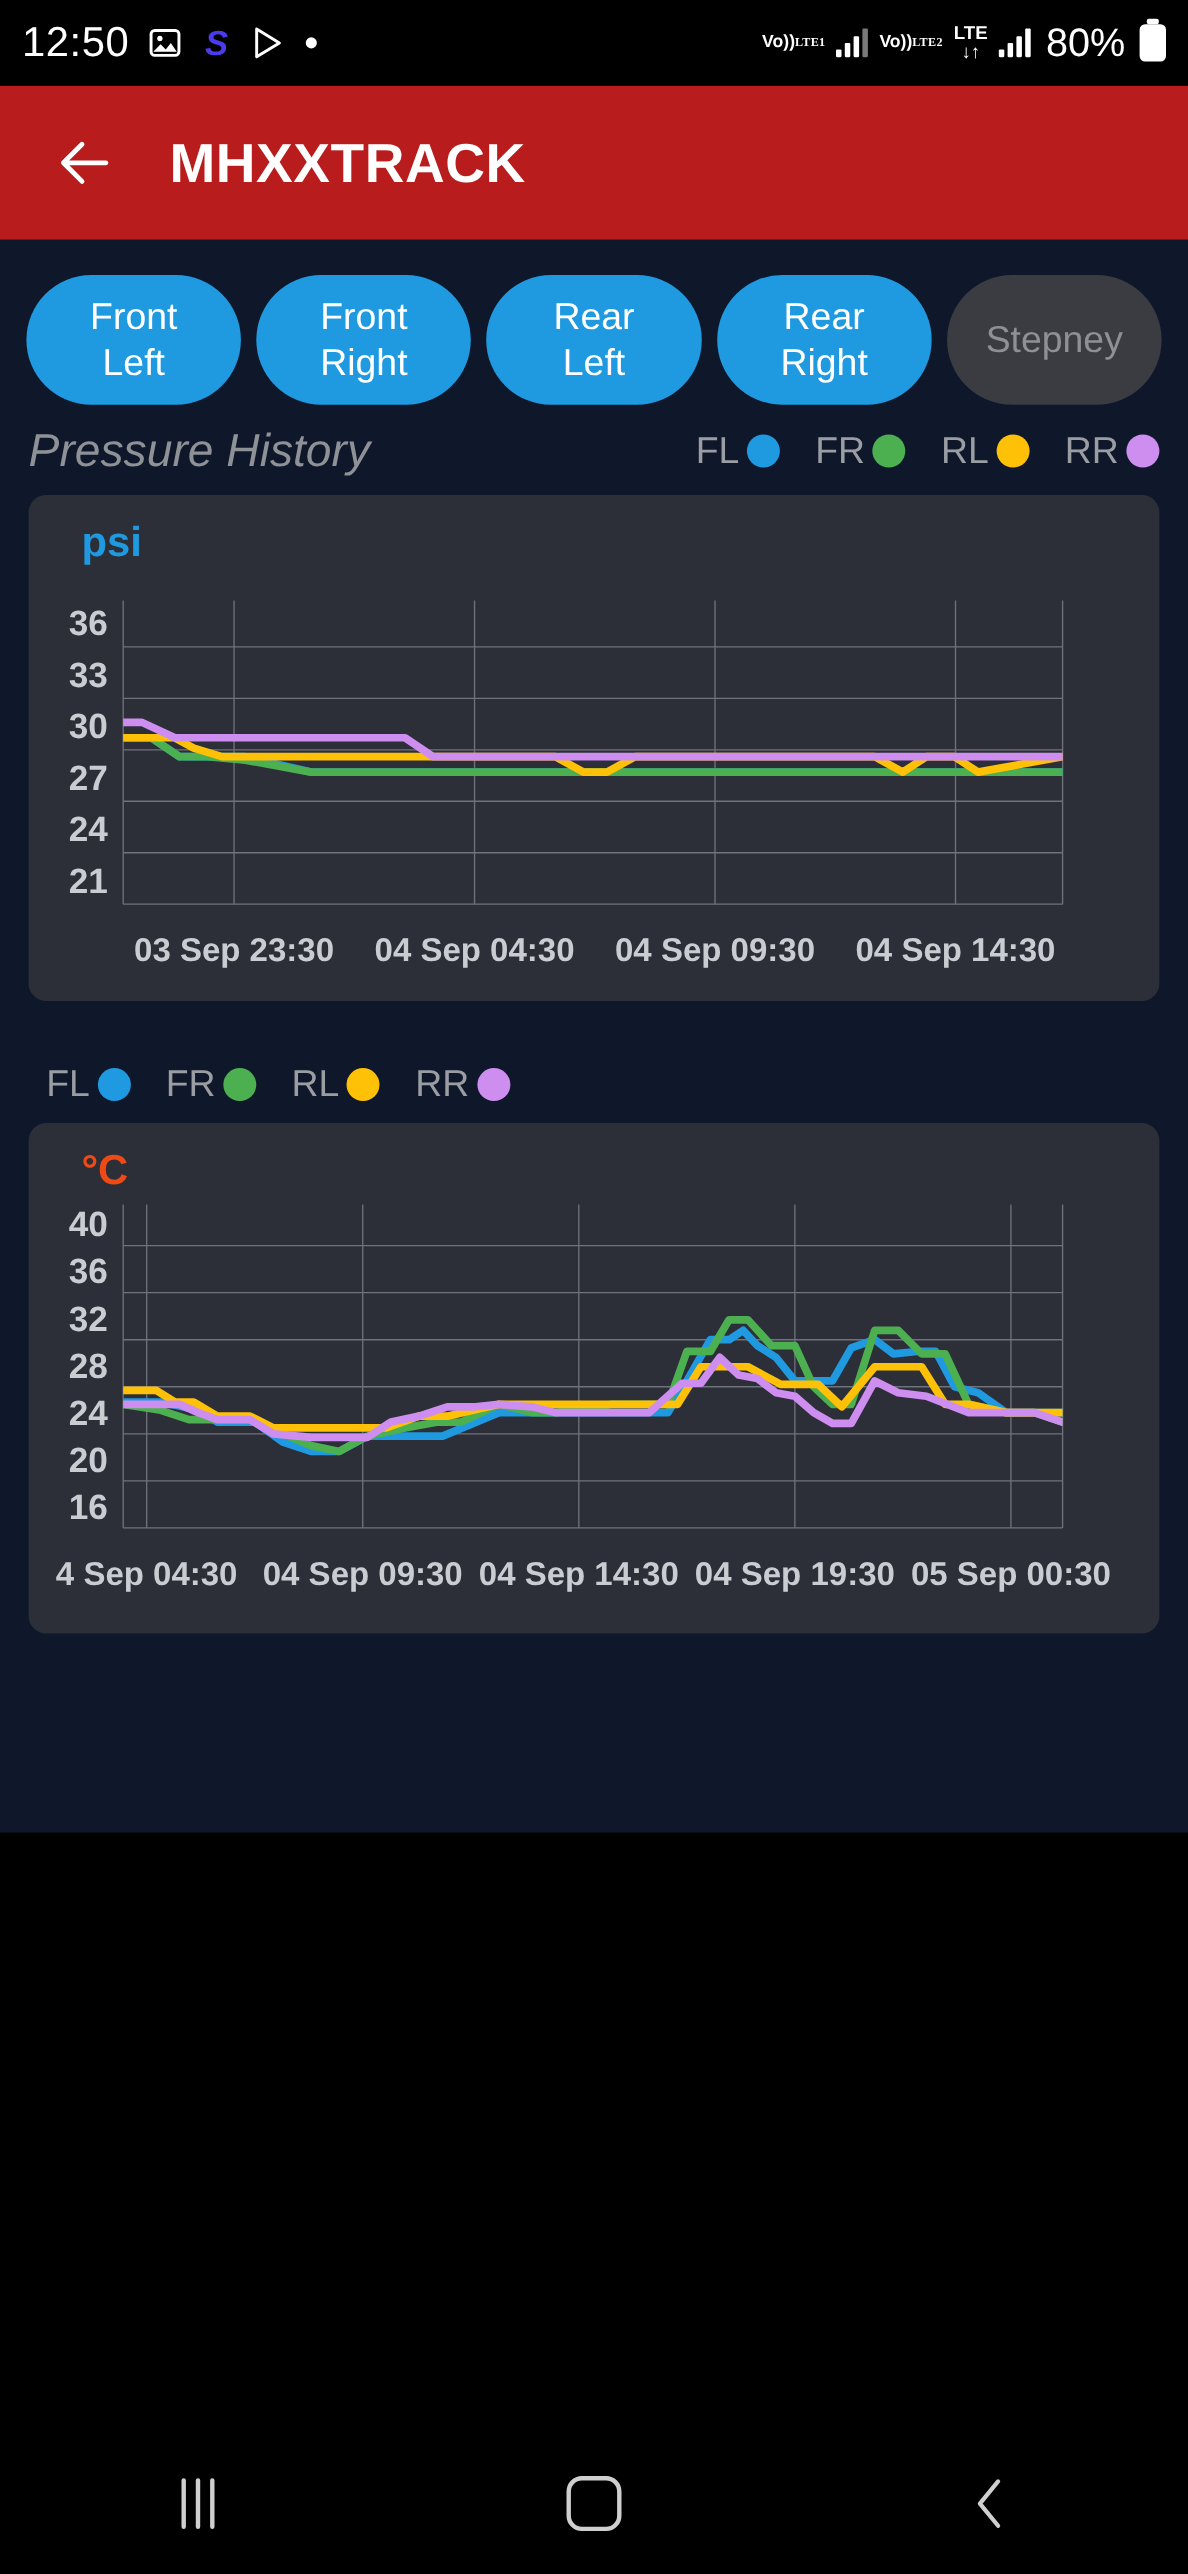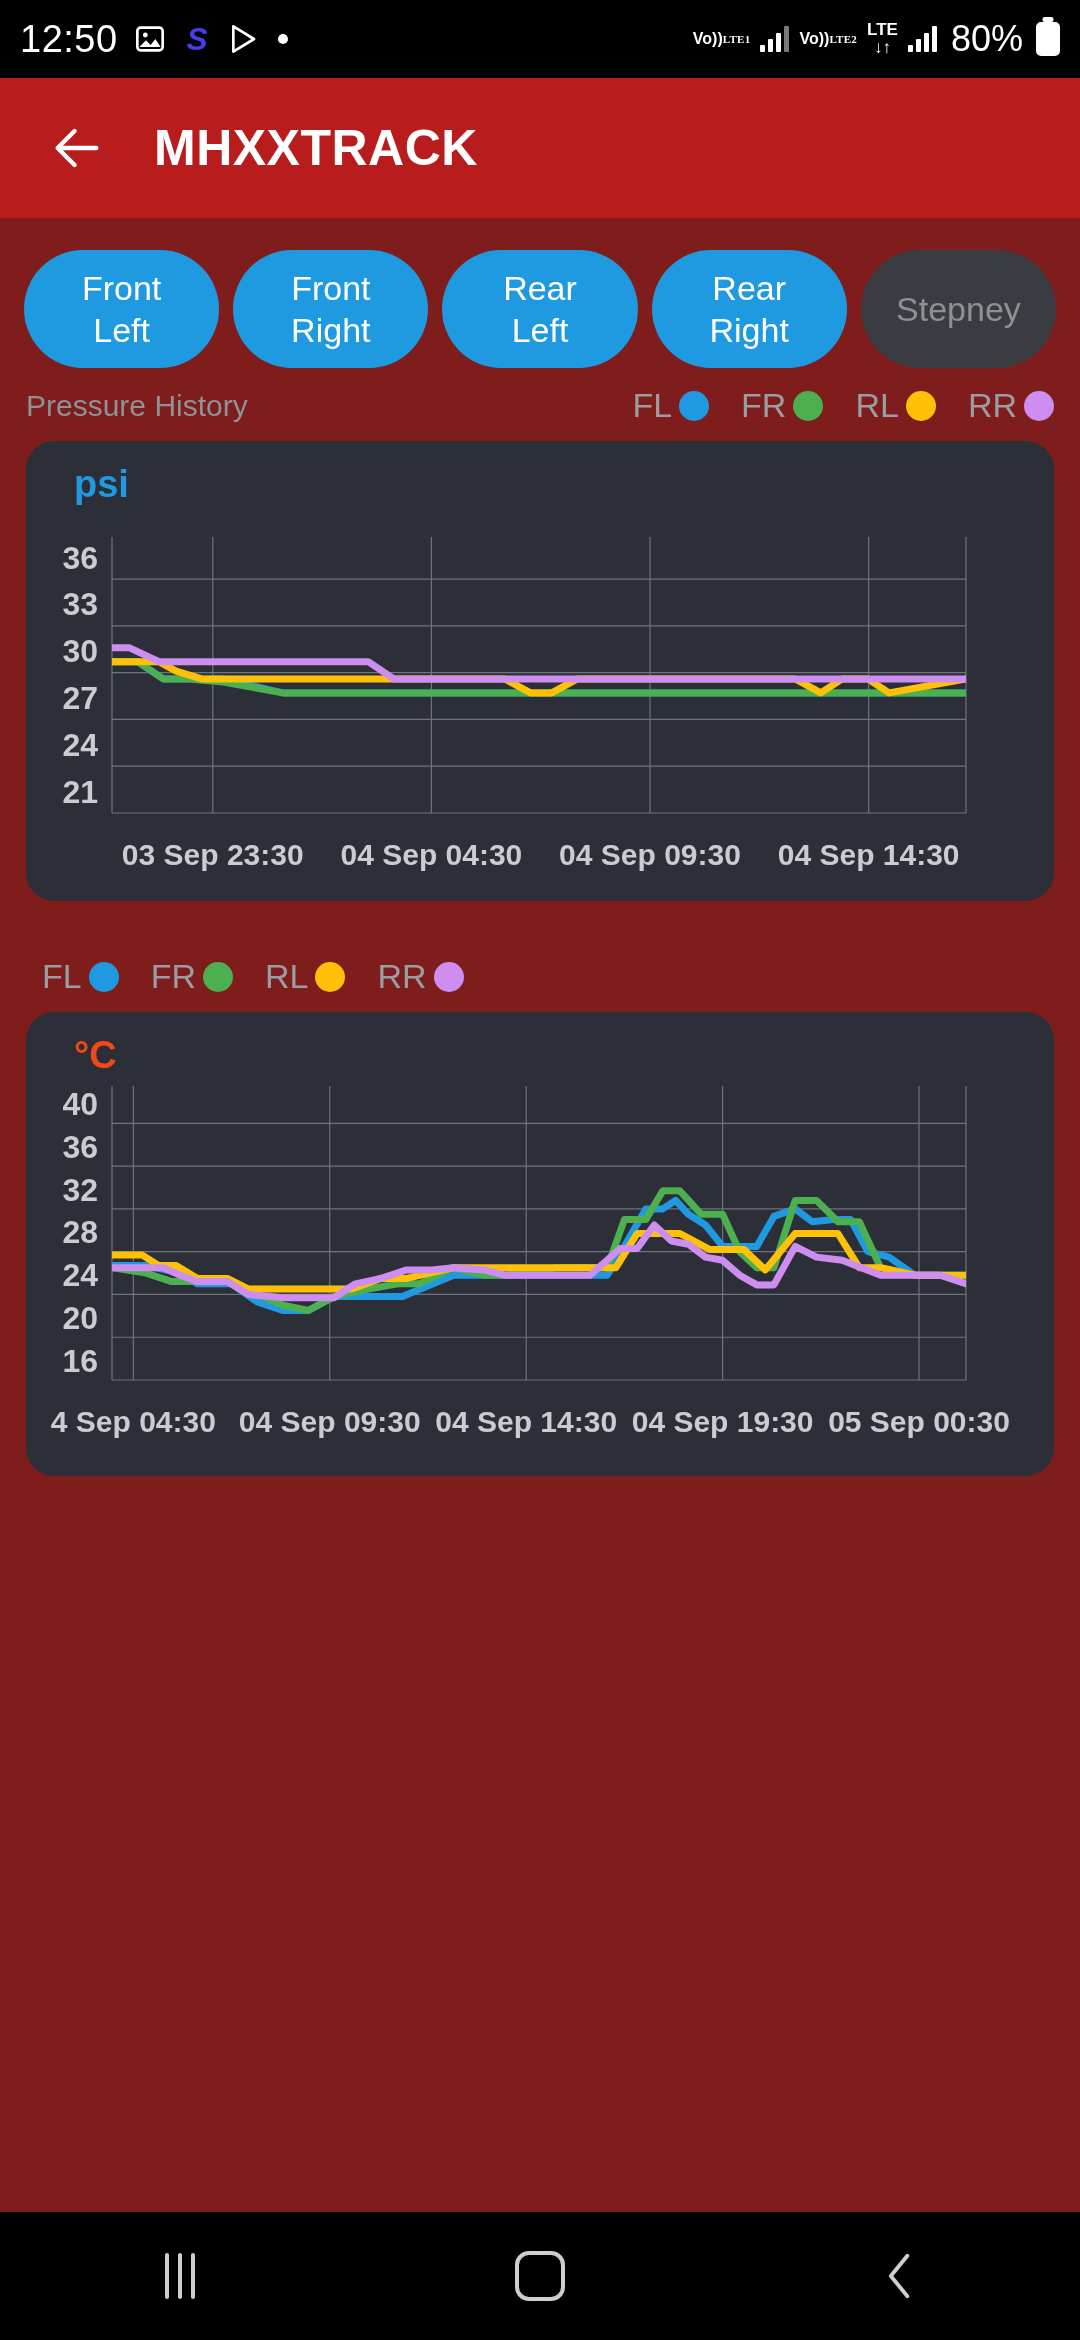--- a/index.html
+++ b/index.html
@@ -39,47 +39,47 @@
   .batt:before{ content:""; position:absolute; top:-8px; left:50%;
     transform:translateX(-50%); width:11px; height:5px; background:#fff; border-radius:2px;}
 
   
   .appbar{ height:140px; background:#b91c1c; display:flex; align-items:center; padding:0 48px;text-align:center; }
   .back-arrow{ width:58px; height:58px; position:relative; flex:0 0 auto; }
   .back-arrow svg{ width:58px; height:58px; display:block; }
   .app-title{ font-size:50px; font-weight:700; color:#fff; margin-left:48px; letter-spacing:.5px;}
 
   
-  .content{ background:#7f1d1d; height:1994px; overflow:hidden; position:relative;}
+  .content{ background:#0f172a; height:1448px; overflow:hidden; position:relative;}
 
   
   .chips{ display:flex; align-items:center; padding:32px 24px 0 24px; gap:14px;}
   .chip{
     flex:1 1 0; height:118px; border-radius:60px; background:#1f9ae0;
     color:#fff; display:flex; flex-direction:column; align-items:center;
     justify-content:center; font-size:34px; line-height:1.25; font-weight:400;
     text-align:center;
   }
   .chip.inactive{ background:#3a3c42; color:#8e9094; }
   .chip span{ display:block; }
 
   
   .section-head{
     display:flex; align-items:center; justify-content:space-between;
     padding:18px 26px 10px 26px;
   }
-  .section-title{ font-size:30px; color:#8e9196; font-weight:400; }
+  .section-title{ font-size:42px; color:#8e9196; font-weight:400;font-style:italic; }
   .legend{ display:flex; align-items:center; gap:16px; }
   .legend-item{ display:flex; align-items:center; gap:7px; margin-left:16px; }
   .legend-item .lbl{ font-size:34px; color:#9a9da2; }
   .legend-item .dot{ width:30px; height:30px; border-radius:50%; display:block; }
 
   
   .card{
-    margin:6px 26px 0 26px; background:#2c2f38; border-radius:28px;
+    margin:6px 26px 0 26px; background:#2c2f38; border-radius:16px;
     position:relative; overflow:hidden;
   }
   .card.pressure{ height:460px; }
   .card.temp{ height:464px; }
 
   .unit{ position:absolute; font-size:38px; font-weight:700; }
   .unit.psi{ left:48px; top:22px; color:#1f9ae0; }
   .unit.deg{ left:48px; top:22px; color:#ef4a16; }
 
   .plotwrap{ position:absolute; left:0; top:0; width:100%; height:100%; }

